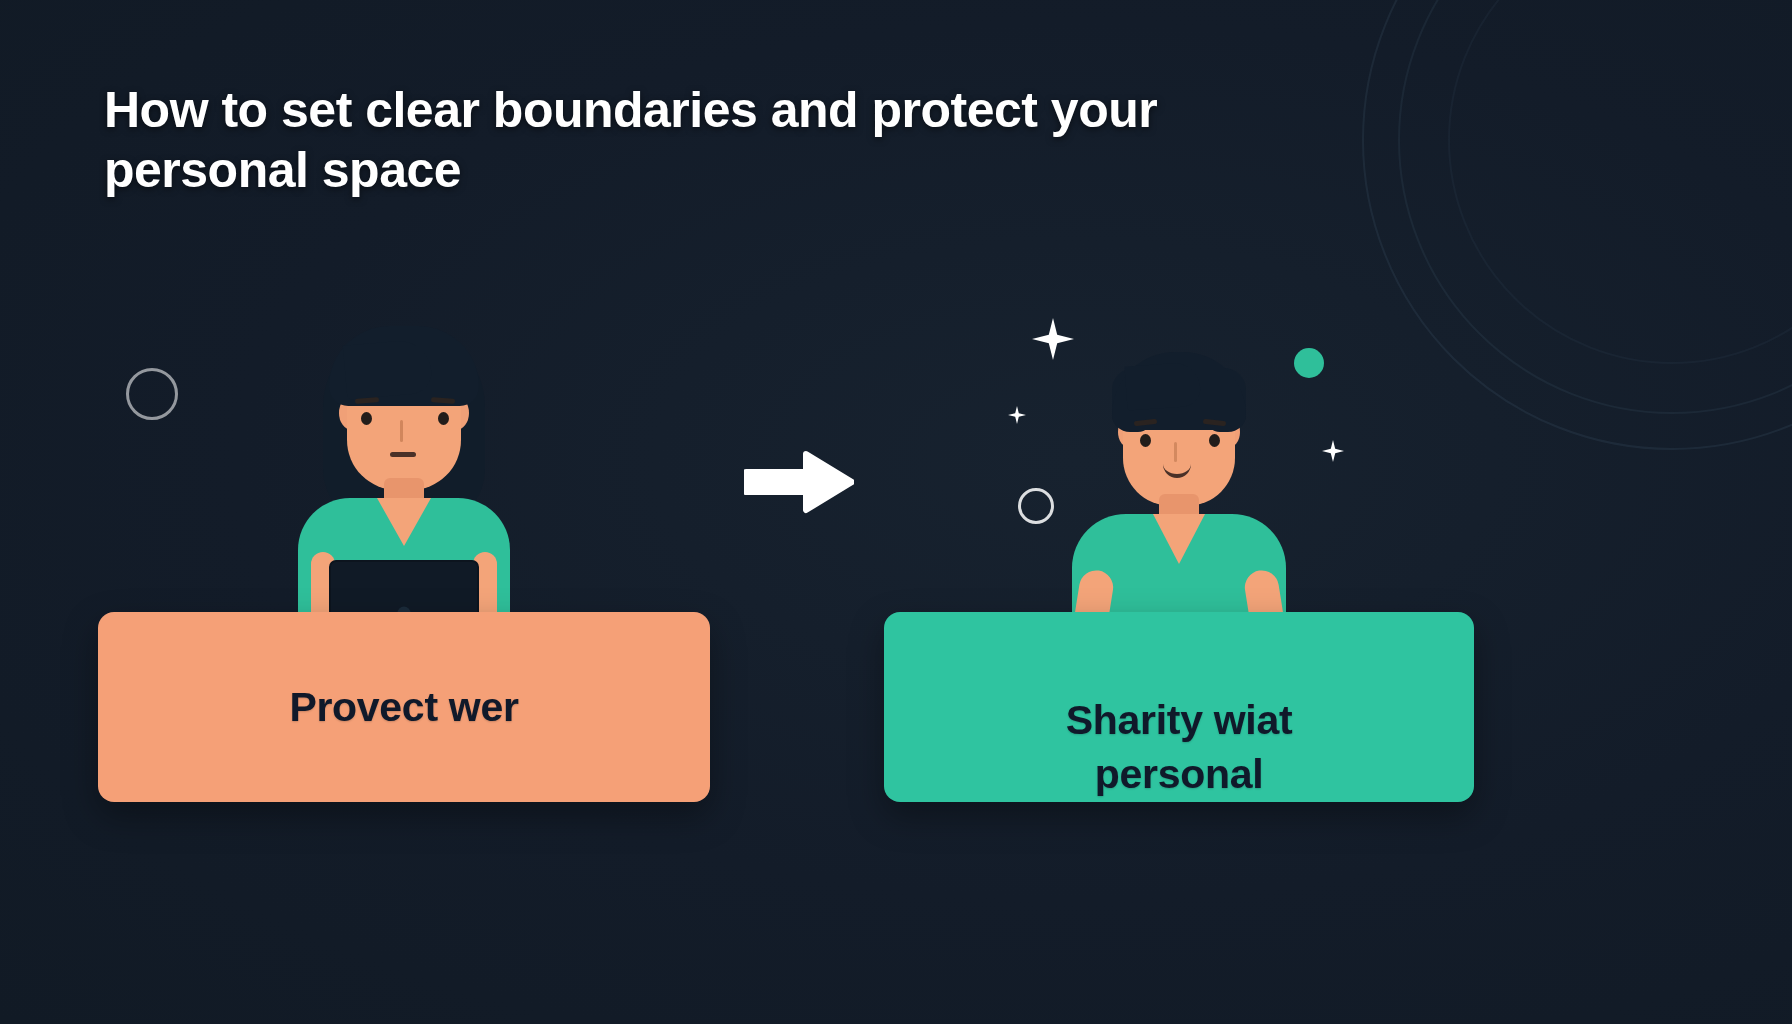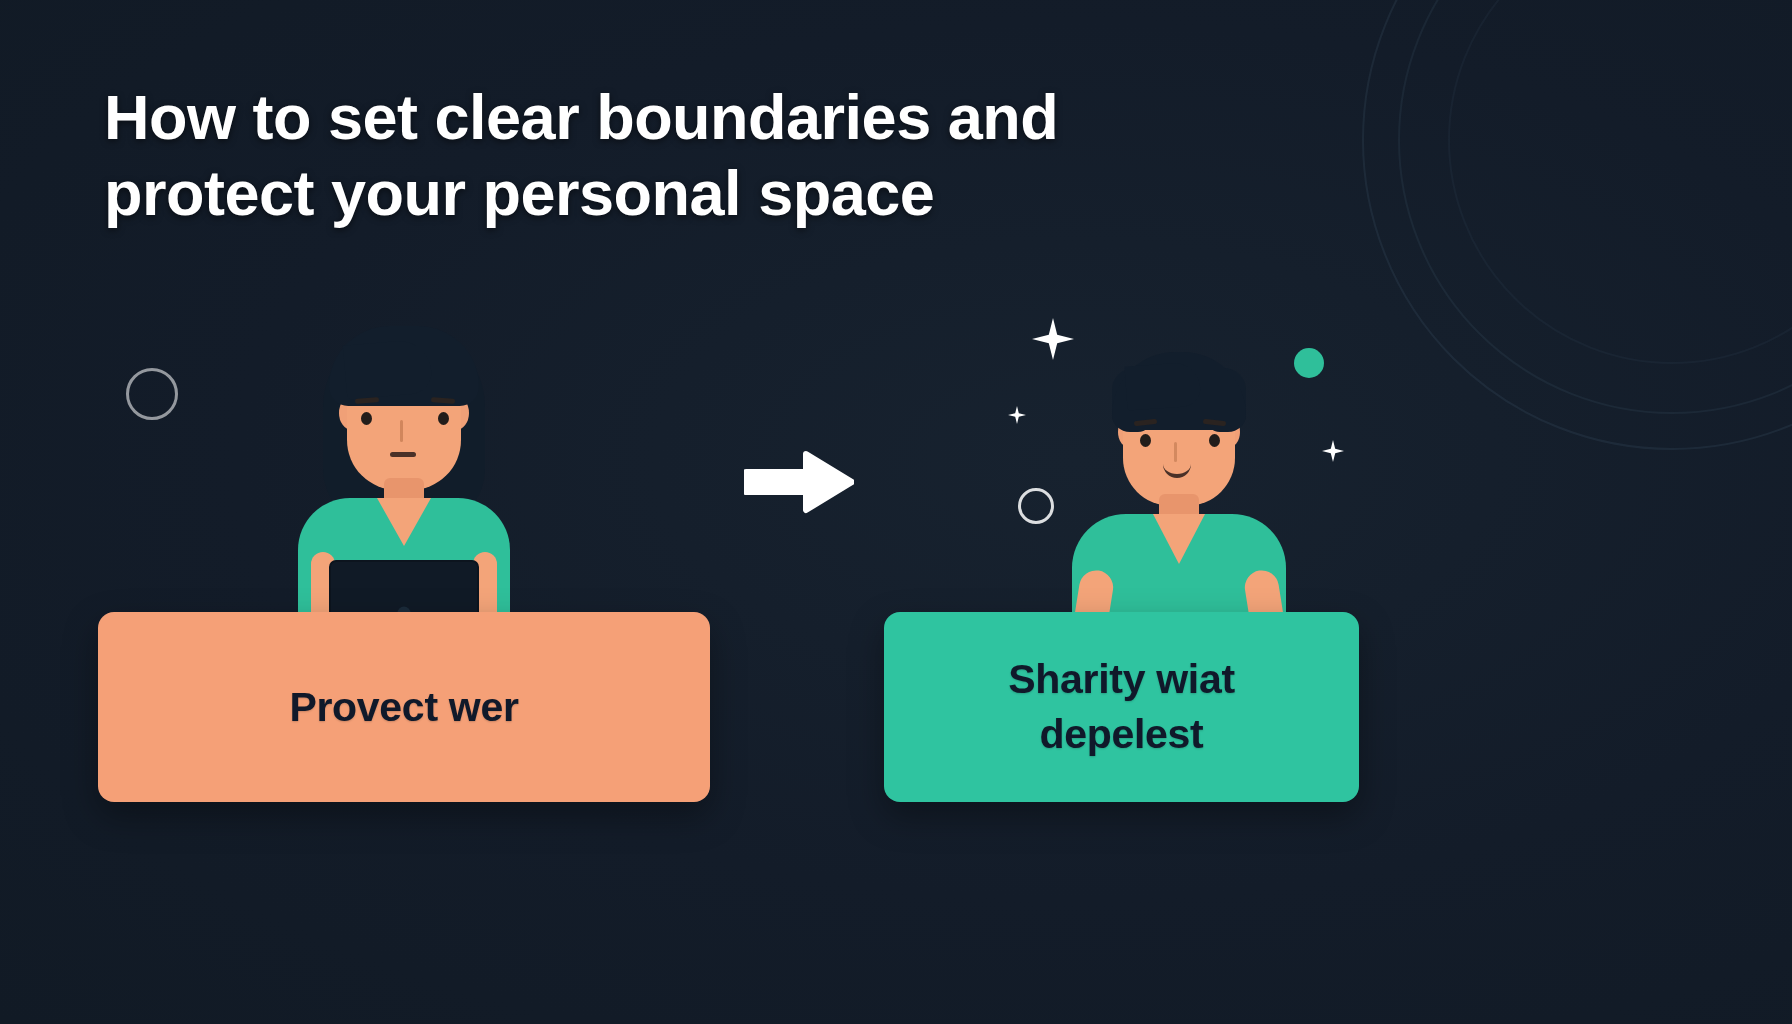--- a/index.html
+++ b/index.html
@@ -25,21 +25,21 @@
     border:2px solid rgba(120,160,190,0.10);
   }
   .arc.a1 { inset:0; }
   .arc.a2 { inset:36px; border-color:rgba(120,160,190,0.085); }
   .arc.a3 { inset:86px; border-color:rgba(120,160,190,0.06); }
 
   
   .headline {
     position:absolute; left:104px; top:80px; width:1180px;
     color:#ffffff;
-    font-size:63px;
+    font-size:50px;
     font-weight:bold;
     line-height:1.2;
     letter-spacing:-0.5px;
     text-shadow:0 2px 7px rgba(0,0,0,0.55);
   }
 
   
   .panel { position:absolute; top:300px; height:560px; }
   .panel.left  { left:98px;  width:612px; }
   .panel.right { left:884px; width:590px; }
@@ -170,21 +170,21 @@
 
   
   .card {
     position:absolute; bottom:58px;
     border-radius:16px;
     display:flex; align-items:center; justify-content:center;
     text-align:center;
     box-shadow:0 14px 34px rgba(0,0,0,0.34);
   }
   .card.left  { left:0;  width:612px; height:190px; background:#f5a077; }
-  .card.right { left:0;  width:475px; height:190px; background:#2fc4a0; }
+  .card.right { left:0;  width:590px; height:190px; background:#2fc4a0;align-items:flex-end; }
   .card-text {
     color:#10192a; font-size:41px; font-weight:bold; line-height:1.33;
     letter-spacing:-0.3px;
     text-shadow:0 1px 2px rgba(0,0,0,0.18);
   }
 
   
   .arrow { position:absolute; left:744px; top:446px; width:110px; height:72px; }
 
   
@@ -286,18 +286,18 @@
       <div class="p-collar"></div>
       <div class="p-arm l"></div>
       <div class="p-arm r"></div>
       <div class="p-hand l"></div>
       <div class="p-hand r"></div>
     </div>
 
     <div class="card right">
       <div class="card-text">
         <div>Sharity wiat</div>
-        <div>depelest</div>
+        <div>personal</div>
       </div>
     </div>
   </div>
 
 </div>
 
 </body></html>

